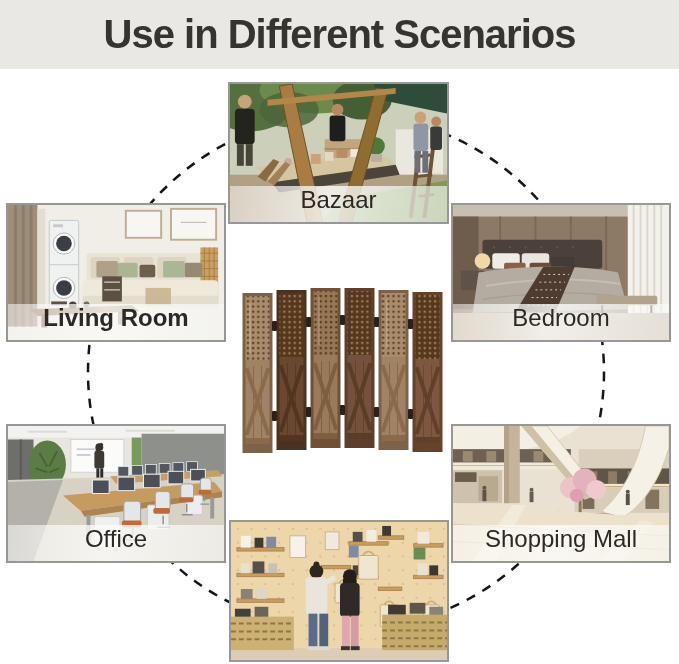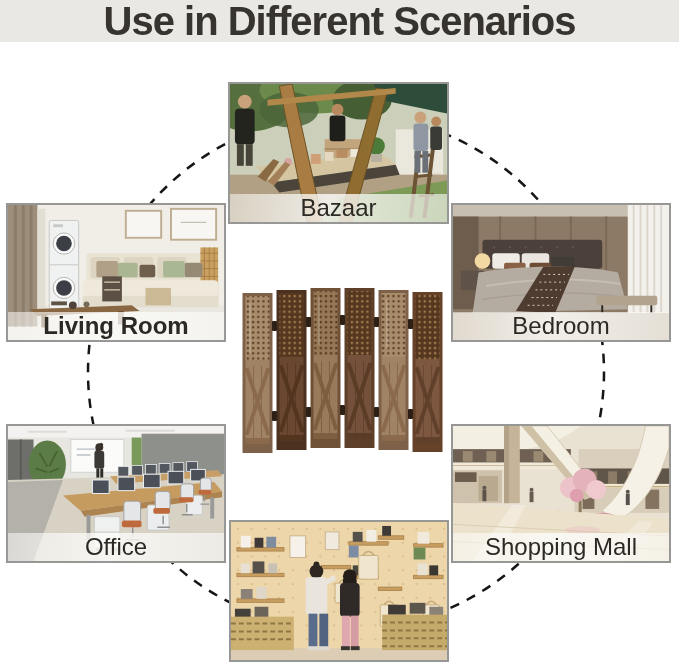--- a/index.html
+++ b/index.html
@@ -1,25 +1,25 @@
 <!DOCTYPE html>
 <html><head>
 <meta charset="utf-8">
 <style>
   html,body{margin:0;padding:0;background:#ffffff;}
   .stage{position:relative;width:679px;height:664px;background:#ffffff;overflow:hidden;
          font-family:"Liberation Sans","DejaVu Sans",sans-serif;}
-  .title-band{position:absolute;left:0;top:0;width:679px;height:42px;background:#e9e8e4;
+  .title-band{position:absolute;left:0;top:0;width:679px;height:69px;background:#e9e8e4;
               display:flex;align-items:center;justify-content:center;z-index:3;}
   .title-band h1{margin:0;font-size:40px;font-weight:bold;letter-spacing:-1px;color:#37332e;}
   .ring{position:absolute;left:0;top:0;z-index:1;}
   .tile{position:absolute;margin:0;box-sizing:border-box;border:2px solid #979795;background:#fff;z-index:2;}
   .tile svg{display:block;width:100%;height:calc(100% - 0px);}
   .photo{position:absolute;left:0;top:0;right:0;bottom:0;}
-  .caption{position:absolute;left:0;right:0;bottom:0;height:28px;line-height:28px;
+  .caption{position:absolute;left:0;right:0;bottom:0;height:36px;line-height:28px;
            text-align:center;font-size:24px;color:#2c2925;
            background:linear-gradient(95deg,rgba(252,252,250,.52),rgba(252,252,250,.82) 45%,rgba(250,250,248,.62));}
   #tile-bazaar{left:228px;top:82px;width:221px;height:142px;}
   #tile-living{left:6px;top:203px;width:220px;height:139px;font-weight:bold;}
   #tile-bedroom{left:451px;top:203px;width:220px;height:139px;}
   #tile-office{left:6px;top:424px;width:220px;height:139px;}
   #tile-mall{left:451px;top:424px;width:220px;height:139px;padding-left:20px;}
   #tile-craft{left:229px;top:520px;width:220px;height:142px;}
   .product{position:absolute;left:240px;top:283px;width:206px;height:176px;z-index:2;}
   .product svg{display:block;width:100%;height:100%;}

